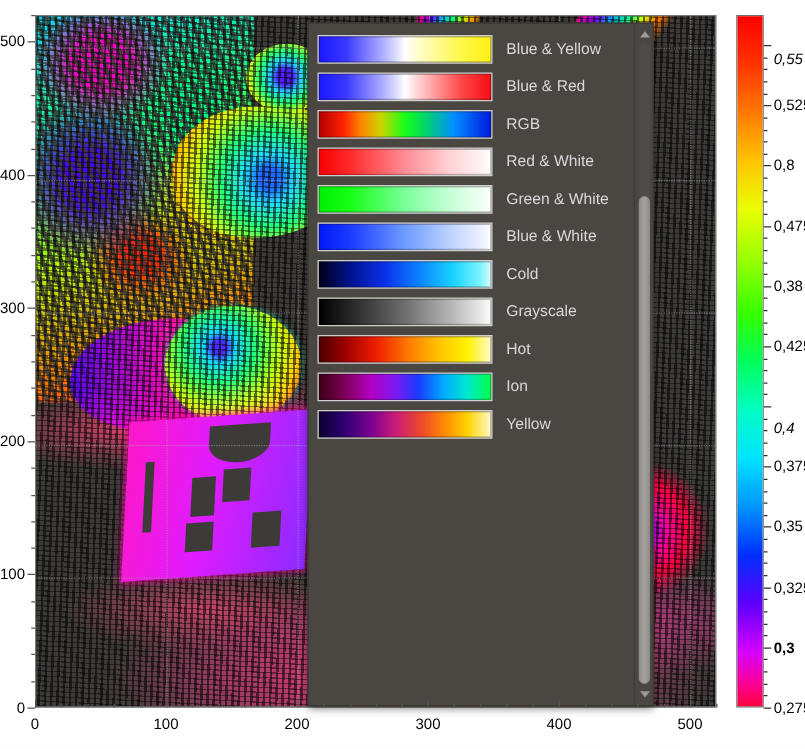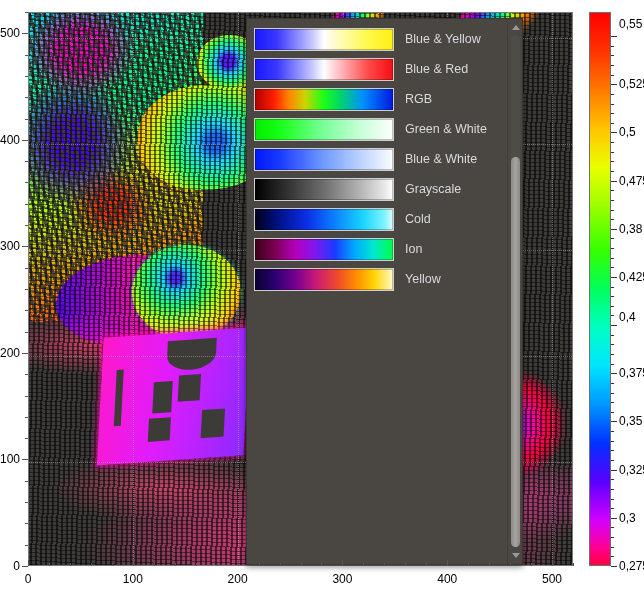--- a/index.html
+++ b/index.html
@@ -230,33 +230,33 @@
 
   <div id="y-axis"></div>
 
   <div id="x-axis"></div>
 
   <div id="cbar-wrap">
     <div id="cbar" style="background: linear-gradient(rgb(255, 0, 0) 0%, rgb(255, 52, 0) 7%, rgb(255, 122, 0) 14%, rgb(255, 196, 0) 21%, rgb(234, 255, 0) 28%, rgb(156, 255, 0) 35%, rgb(53, 255, 0) 43%, rgb(0, 255, 90) 50%, rgb(0, 255, 194) 57%, rgb(0, 228, 255) 64%, rgb(0, 150, 255) 71%, rgb(0, 48, 255) 78%, rgb(90, 0, 255) 85%, rgb(212, 0, 255) 92%, rgb(255, 0, 144) 97%, rgb(255, 0, 64) 100%);"></div>
   </div>
   <div id="cbar-ticks">
       <div class="cb-tick" style="top: 36.087px;"></div>
-      <div class="cb-label" style="top: 24px;">0,55</div>
+      <div class="cb-label" style="top: 47px; font-style: italic;">0,55</div>
       <div class="cb-tick minor" style="top: 45.7217px;"></div>
       <div class="cb-tick minor" style="top: 55.3565px;"></div>
       <div class="cb-tick minor" style="top: 64.9913px;"></div>
       <div class="cb-tick minor" style="top: 74.6261px;"></div>
       <div class="cb-tick" style="top: 84.2609px;"></div>
       <div class="cb-label" style="top: 84.2609px;">0,525</div>
       <div class="cb-tick minor" style="top: 93.8957px;"></div>
       <div class="cb-tick minor" style="top: 103.53px;"></div>
       <div class="cb-tick minor" style="top: 113.165px;"></div>
       <div class="cb-tick minor" style="top: 122.8px;"></div>
       <div class="cb-tick" style="top: 132.435px;"></div>
-      <div class="cb-label" style="top: 132.435px;">0,5</div>
+      <div class="cb-label" style="top: 132.435px;">0,8</div>
       <div class="cb-tick minor" style="top: 142.07px;"></div>
       <div class="cb-tick minor" style="top: 151.704px;"></div>
       <div class="cb-tick minor" style="top: 161.339px;"></div>
       <div class="cb-tick minor" style="top: 170.974px;"></div>
       <div class="cb-tick" style="top: 180.609px;"></div>
       <div class="cb-label" style="top: 180.609px;">0,475</div>
       <div class="cb-tick minor" style="top: 190.243px;"></div>
       <div class="cb-tick minor" style="top: 199.878px;"></div>
       <div class="cb-tick minor" style="top: 209.513px;"></div>
       <div class="cb-tick minor" style="top: 219.148px;"></div>
@@ -266,21 +266,21 @@
       <div class="cb-tick minor" style="top: 248.052px;"></div>
       <div class="cb-tick minor" style="top: 257.687px;"></div>
       <div class="cb-tick minor" style="top: 267.322px;"></div>
       <div class="cb-tick" style="top: 276.957px;"></div>
       <div class="cb-label" style="top: 276.957px;">0,425</div>
       <div class="cb-tick minor" style="top: 286.591px;"></div>
       <div class="cb-tick minor" style="top: 296.226px;"></div>
       <div class="cb-tick minor" style="top: 305.861px;"></div>
       <div class="cb-tick minor" style="top: 315.496px;"></div>
       <div class="cb-tick" style="top: 325.13px;"></div>
-      <div class="cb-label" style="top: 317px;">0,4</div>
+      <div class="cb-label" style="top: 342px; font-style: italic;">0,4</div>
       <div class="cb-tick minor" style="top: 334.765px;"></div>
       <div class="cb-tick minor" style="top: 344.4px;"></div>
       <div class="cb-tick minor" style="top: 354.035px;"></div>
       <div class="cb-tick minor" style="top: 363.67px;"></div>
       <div class="cb-tick" style="top: 373.304px;"></div>
       <div class="cb-label" style="top: 373.304px;">0,375</div>
       <div class="cb-tick minor" style="top: 382.939px;"></div>
       <div class="cb-tick minor" style="top: 392.574px;"></div>
       <div class="cb-tick minor" style="top: 402.209px;"></div>
       <div class="cb-tick minor" style="top: 411.843px;"></div>
@@ -290,21 +290,21 @@
       <div class="cb-tick minor" style="top: 440.748px;"></div>
       <div class="cb-tick minor" style="top: 450.383px;"></div>
       <div class="cb-tick minor" style="top: 460.017px;"></div>
       <div class="cb-tick" style="top: 469.652px;"></div>
       <div class="cb-label" style="top: 469.652px;">0,325</div>
       <div class="cb-tick minor" style="top: 479.287px;"></div>
       <div class="cb-tick minor" style="top: 488.922px;"></div>
       <div class="cb-tick minor" style="top: 498.557px;"></div>
       <div class="cb-tick minor" style="top: 508.191px;"></div>
       <div class="cb-tick" style="top: 517.826px;"></div>
-      <div class="cb-label" style="top: 517.826px;">0,3</div>
+      <div class="cb-label" style="top: 517.826px; font-weight: bold;">0,3</div>
       <div class="cb-tick minor" style="top: 527.461px;"></div>
       <div class="cb-tick minor" style="top: 537.096px;"></div>
       <div class="cb-tick minor" style="top: 546.73px;"></div>
       <div class="cb-tick minor" style="top: 556.365px;"></div>
       <div class="cb-tick" style="top: 566px;"></div>
       <div class="cb-label" style="top: 566px;">0,275</div>
     </div>
 
   <div id="dropdown">
     <div id="dd-list">
@@ -314,34 +314,42 @@
         </div>
         <div class="dd-item">
           <div class="dd-swatch" style="background: linear-gradient(to right, rgb(26, 24, 255) 0%, rgb(58, 56, 255) 16%, rgb(201, 202, 255) 42%, rgb(255, 255, 255) 50%, rgb(255, 207, 210) 58%, rgb(255, 74, 74) 82%, rgb(245, 13, 20) 100%);"></div>
           <div class="dd-label">Blue &amp; Red</div>
         </div>
         <div class="dd-item">
           <div class="dd-swatch" style="background: linear-gradient(to right, rgb(176, 0, 0) 0%, rgb(255, 32, 0) 14%, rgb(255, 128, 0) 24%, rgb(205, 212, 0) 36%, rgb(25, 255, 25) 50%, rgb(0, 212, 106) 62%, rgb(0, 144, 255) 78%, rgb(0, 24, 224) 100%);"></div>
           <div class="dd-label">RGB</div>
         </div>
         <div class="dd-item">
+          <div class="dd-swatch" style="background: linear-gradient(to right, rgb(248, 0, 0) 0%, rgb(255, 42, 42) 18%, rgb(255, 140, 148) 50%, rgb(255, 210, 214) 76%, rgb(255, 244, 245) 95%, rgb(255, 255, 255) 100%);"></div>
+          <div class="dd-label">Red &amp; White</div>
+        </div>
+        <div class="dd-item">
           <div class="dd-swatch" style="background: linear-gradient(to right, rgb(0, 238, 0) 0%, rgb(22, 255, 22) 18%, rgb(121, 255, 154) 50%, rgb(198, 255, 214) 76%, rgb(241, 255, 245) 95%, rgb(255, 255, 255) 100%);"></div>
           <div class="dd-label">Green &amp; White</div>
         </div>
         <div class="dd-item">
           <div class="dd-swatch" style="background: linear-gradient(to right, rgb(0, 24, 248) 0%, rgb(26, 58, 255) 18%, rgb(111, 155, 255) 50%, rgb(188, 210, 255) 76%, rgb(238, 243, 255) 95%, rgb(255, 255, 255) 100%);"></div>
           <div class="dd-label">Blue &amp; White</div>
         </div>
         <div class="dd-item">
+          <div class="dd-swatch" style="background: linear-gradient(to right, rgb(0, 0, 25) 0%, rgb(0, 18, 140) 18%, rgb(11, 47, 232) 38%, rgb(11, 130, 255) 58%, rgb(24, 212, 255) 78%, rgb(127, 244, 255) 94%, rgb(223, 251, 255) 100%);"></div>
+          <div class="dd-label">Cold</div>
+        </div>
+        <div class="dd-item">
           <div class="dd-swatch" style="background: linear-gradient(to right, rgb(0, 0, 0) 0%, rgb(42, 42, 42) 20%, rgb(110, 110, 110) 50%, rgb(180, 180, 180) 76%, rgb(232, 232, 232) 94%, rgb(255, 255, 255) 100%);"></div>
           <div class="dd-label">Grayscale</div>
         </div>
         <div class="dd-item">
-          <div class="dd-swatch" style="background: linear-gradient(to right, rgb(0, 0, 25) 0%, rgb(0, 18, 140) 18%, rgb(11, 47, 232) 38%, rgb(11, 130, 255) 58%, rgb(24, 212, 255) 78%, rgb(127, 244, 255) 94%, rgb(223, 251, 255) 100%);"></div>
-          <div class="dd-label">Cold</div>
+          <div class="dd-swatch" style="background: linear-gradient(to right, rgb(74, 0, 0) 0%, rgb(160, 0, 0) 16%, rgb(240, 32, 0) 34%, rgb(255, 122, 0) 52%, rgb(255, 196, 0) 70%, rgb(255, 242, 0) 86%, rgb(255, 251, 200) 100%);"></div>
+          <div class="dd-label">Hot</div>
         </div>
         <div class="dd-item">
           <div class="dd-swatch" style="background: linear-gradient(to right, rgb(58, 0, 24) 0%, rgb(122, 0, 80) 14%, rgb(180, 0, 192) 30%, rgb(126, 24, 240) 44%, rgb(26, 60, 255) 58%, rgb(0, 168, 255) 72%, rgb(0, 232, 208) 86%, rgb(0, 255, 70) 100%);"></div>
           <div class="dd-label">Ion</div>
         </div>
         <div class="dd-item">
           <div class="dd-swatch" style="background: linear-gradient(to right, rgb(10, 0, 48) 0%, rgb(42, 0, 112) 14%, rgb(122, 0, 144) 30%, rgb(200, 26, 120) 44%, rgb(240, 74, 42) 60%, rgb(255, 144, 0) 74%, rgb(255, 210, 0) 86%, rgb(255, 250, 200) 100%);"></div>
           <div class="dd-label">Yellow</div>
         </div>
       </div>

